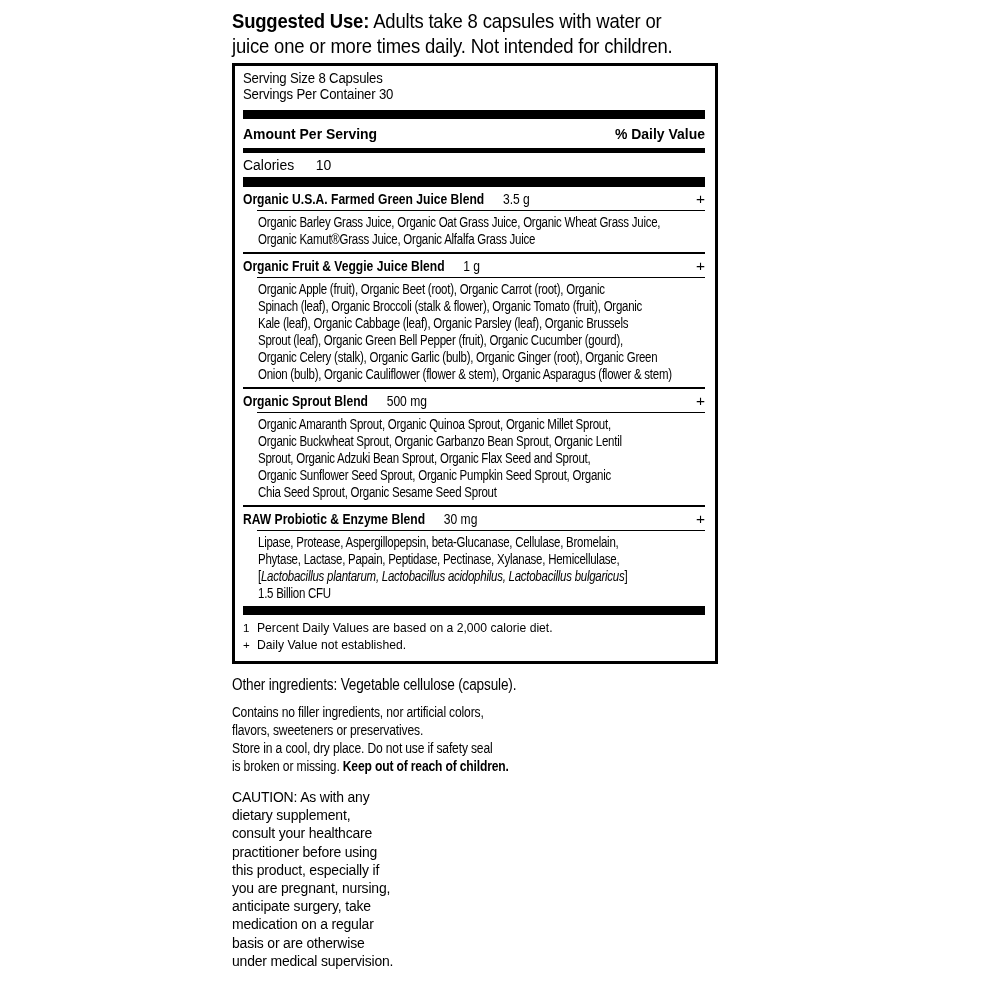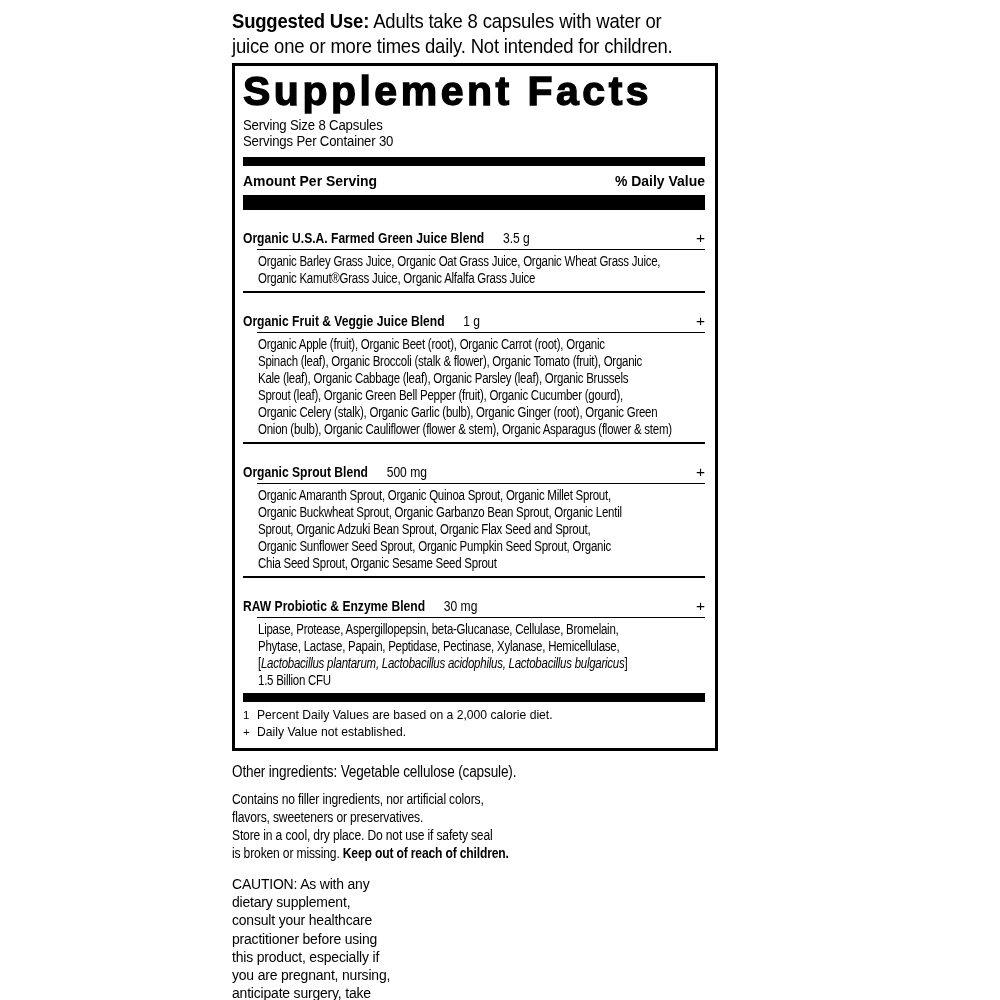--- a/index.html
+++ b/index.html
@@ -35,21 +35,21 @@
   .bar-sm { background:#000; height:5px; }
   .bar-top{ margin-top:8px; }
 
   .row { display:flex; justify-content:space-between; align-items:flex-end; }
   .hdr-row { padding:6px 0 5px; font-weight:bold; font-size:15.5px; }
   .nrow { padding:3px 0 3px; font-size:15.5px; }
   .hairline { border-top:1.5px solid #000; }
   .hair-ind { border-top:1.5px solid #000; margin-left:14px; }
   .rule-md  { border-top:2.5px solid #000; }
 
-  .blend-hd { padding:3px 0 2px; font-size:15.5px; font-weight:bold;margin-top:16px; }
+  .blend-hd { padding:3px 0 2px; font-size:15.5px; font-weight:bold; }
   .amt { font-weight:normal; margin-left:24px; letter-spacing:0; }
   .plus { font-weight:normal; font-size:15.5px; }
   .dvval { font-size:15.5px; }
   sup.sup { font-size:10px; vertical-align:super; line-height:0; }
 
   .ing {
     font-size:14px; line-height:17px; letter-spacing:-0.3px;
     margin:3px 0 4px 15px; white-space:pre-line;
   }
   .ing .it { font-style:italic; }
@@ -66,34 +66,36 @@
 </head>
 <body>
 
 <div class="page">
 
   <div class="suggested pre sx88"><span class="b">Suggested Use:</span><span> Adults take 8 capsules with water or
 juice one or more times daily. Not intended for children.</span></div>
 
   <div class="panel">
 
-    <div class="sf-title">Supplement Facts</div>
 
     <div class="serving sx85">Serving Size 8 Capsules</div>
     <div class="serving sx85">Servings Per Container 30</div>
 
     <div class="bar bar-top"></div>
 
     <div class="row hdr-row">
       <span class="g90">Amount Per Serving</span>
       <span class="gr90">% Daily Value</span>
     </div>
 
     <div class="bar-sm"></div>
 
+    <div class="row nrow">
+      <span class="g90"><span>Calories</span><span class="amt">10</span></span>
+    </div>
 
     <div class="hairline"></div>
 
 
     <div class="bar"></div>
 
     <div class="row blend-hd">
       <span class="g78"><span>Organic U.S.A. Farmed Green Juice Blend</span><span class="amt">3.5 g</span></span>
       <span class="plus">+</span>
     </div>

